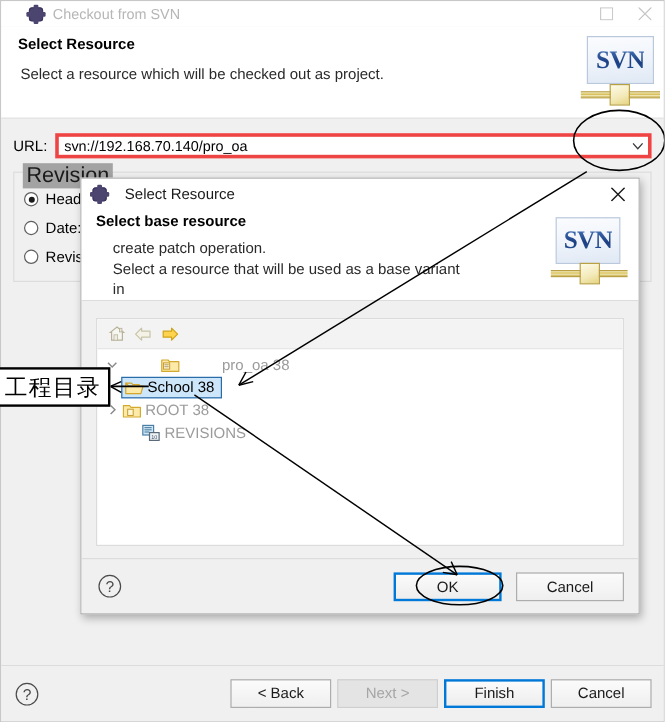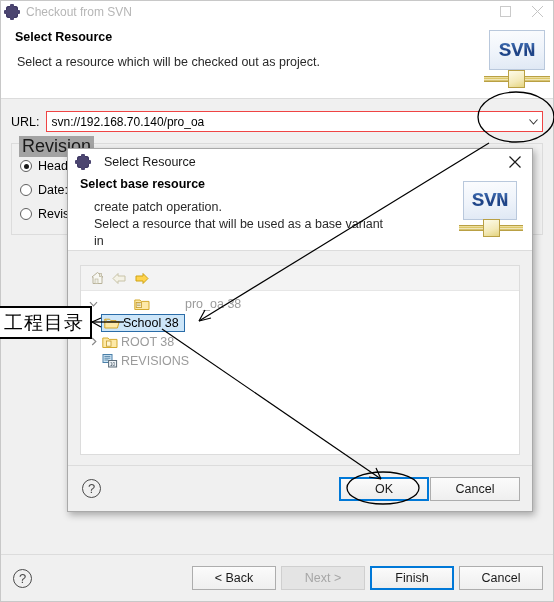--- a/index.html
+++ b/index.html
@@ -33,21 +33,21 @@
     box-sizing: border-box;
     display: flex;
     flex-direction: column;
   }
   .outer-titlebar {
     height: 21px;
     background: #ffffff;
     display: flex;
     align-items: center;
     flex: 0 0 auto;
-    padding-left: 4px;
+    padding-left: 22px;
     box-sizing: border-box;
   }
   .title-icon {
     width: 14px; height: 14px;
     margin-right: 7px;
     position: relative;
     flex: 0 0 auto;
   }
   .gearball {
     position: absolute; left: 1px; top: 1px;
@@ -107,21 +107,21 @@
   }
   .svn-logo .plate {
     position: absolute; left: 6px; top: 2px;
     width: 56px; height: 40px;
     background: linear-gradient(175deg,#fbfcfe 0%, #eef3fa 55%, #dfe8f4 100%);
     border: 1px solid #b9c8dc;
     box-sizing: border-box;
     display: flex; align-items: center; justify-content: center;
   }
   .svn-logo .plate span {
-    font-family: Liberation Mono, monospace;
+    font-family: Liberation Serif, serif;
     font-weight: bold;
     font-size: 21px;
     letter-spacing: -0.5px;
     background: linear-gradient(180deg,#4e7fc4 0%,#1c3f82 55%,#2a5ba0 100%);
     -webkit-background-clip: text;
     background-clip: text;
     color: transparent;
   }
   .svn-logo .bar {
     position: absolute; left: 1px; top: 48px;
@@ -146,21 +146,21 @@
     background: #f0f0f0;
     padding: 12px 10px 0 10px;
     box-sizing: border-box;
   }
   .url-row { display: flex; align-items: center; }
   .url-label { font-size: 12.5px; margin-right: 7px; }
   .combo {
     flex: 1 1 auto;
     height: 21px;
     background: #ffffff;
-    border: 1px solid #ef4444;
+    border: 3px solid #ef4444;
     box-sizing: border-box;
     display: flex;
     align-items: center;
     padding-left: 4px;
     font-size: 12px;
   }
   .combo .val { flex: 1 1 auto; white-space: nowrap; overflow: hidden; }
   .combo .chev {
     width: 17px; height: 19px;
     display: flex; align-items: center; justify-content: center;
@@ -364,21 +364,21 @@
   .inner-footer {
     flex: 0 0 auto;
     height: 46px;
     background: #f0f0f0;
     border-top: 1px solid #dcdcdc;
     display: flex;
     align-items: center;
     padding: 0 12px 0 14px;
     box-sizing: border-box;
   }
-  .dlgbtn { width: 90px; height: 24px; margin-left: 1px; flex: 0 0 auto;}
+  .dlgbtn { width: 90px; height: 24px; margin-left: 12px; flex: 0 0 auto;}
 
   
   .annot-layer {
     position: absolute;
     left: 0; top: 0;
     width: 554px; height: 588px;
     pointer-events: none;
   }
   .cn-box {
     position: absolute;
@@ -564,21 +564,21 @@
             </div>
             <div class="tree-icon">
               <svg width="16" height="14" viewBox="0 0 16 14">
                 <path d="M0.8 3 L0.8 12.5 L15 12.5 L15 4.4 L7.2 4.4 L6 3 Z" fill="#fde9a8" stroke="#d4aa2e" stroke-width="1" stroke-linejoin="round"></path>
                 <rect x="4.4" y="6" width="4.6" height="5.2" fill="#fff6d2" stroke="#c49a2a" stroke-width="0.8"></rect>
               </svg>
             </div>
             <div class="tree-label dim">ROOT 38</div>
           </div>
 
-          <div class="tree-row" style="padding-left:20px;">
+          <div class="tree-row" style="padding-left:36px;">
             <div class="tree-icon">
               <svg width="16" height="15" viewBox="0 0 16 15">
                 <rect x="1" y="1.5" width="9" height="8" fill="#cfe6f5" stroke="#4a7fa8" stroke-width="1"></rect>
                 <path d="M2.4 3.4 h6 M2.4 5.2 h6 M2.4 7 h4" stroke="#3d6f96" stroke-width="0.8"></path>
                 <rect x="6.6" y="7.5" width="8" height="6.5" fill="#eef3f7" stroke="#5a6a78" stroke-width="1"></rect>
                 <text x="8" y="12.7" font-size="4.6" fill="#3a4a58" font-family="Liberation Sans">10</text>
               </svg>
             </div>
             <div class="tree-label dim">REVISIONS</div>
           </div>

